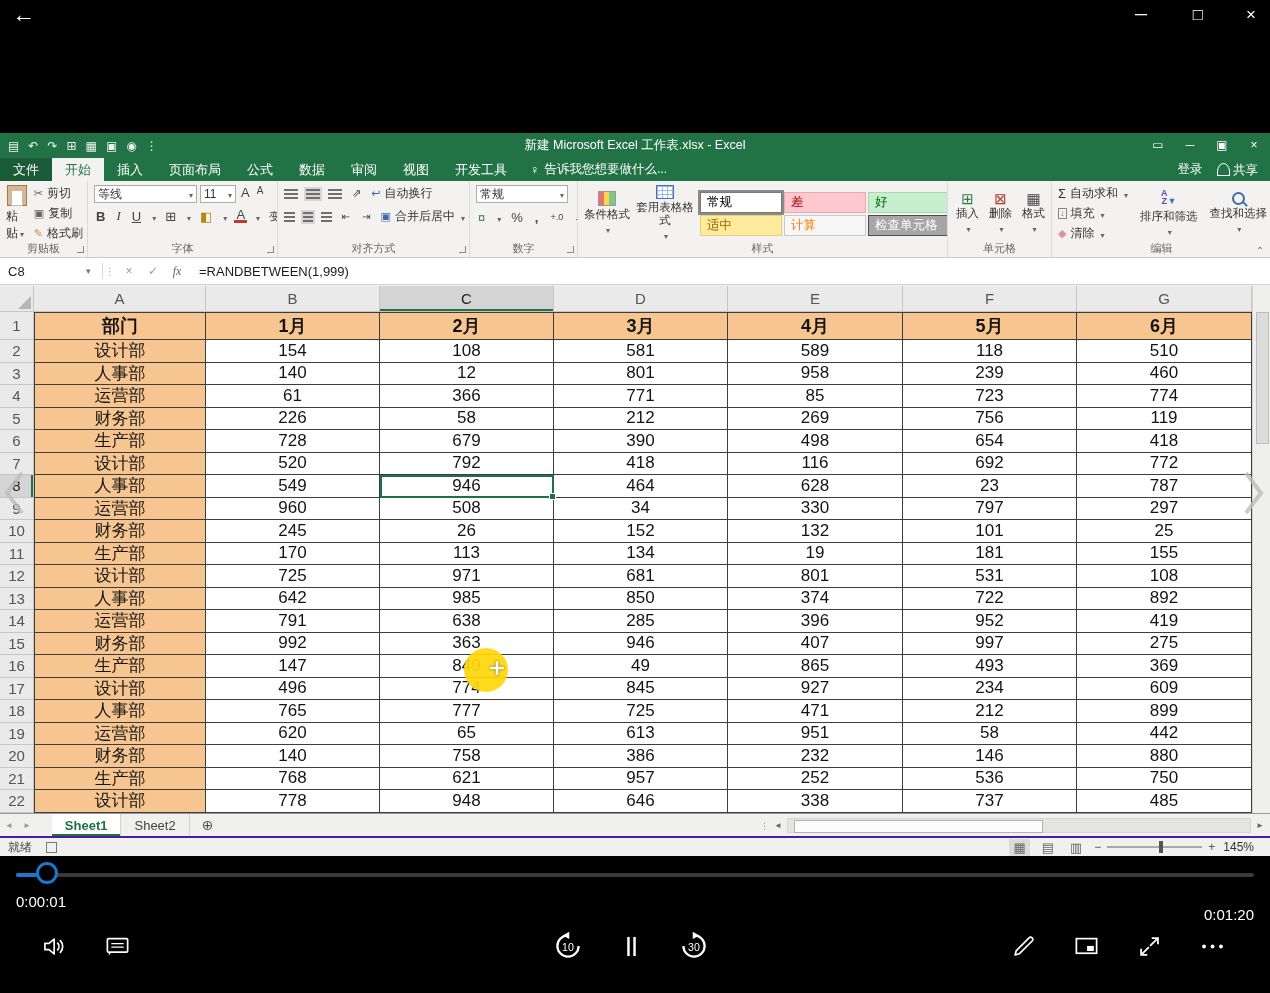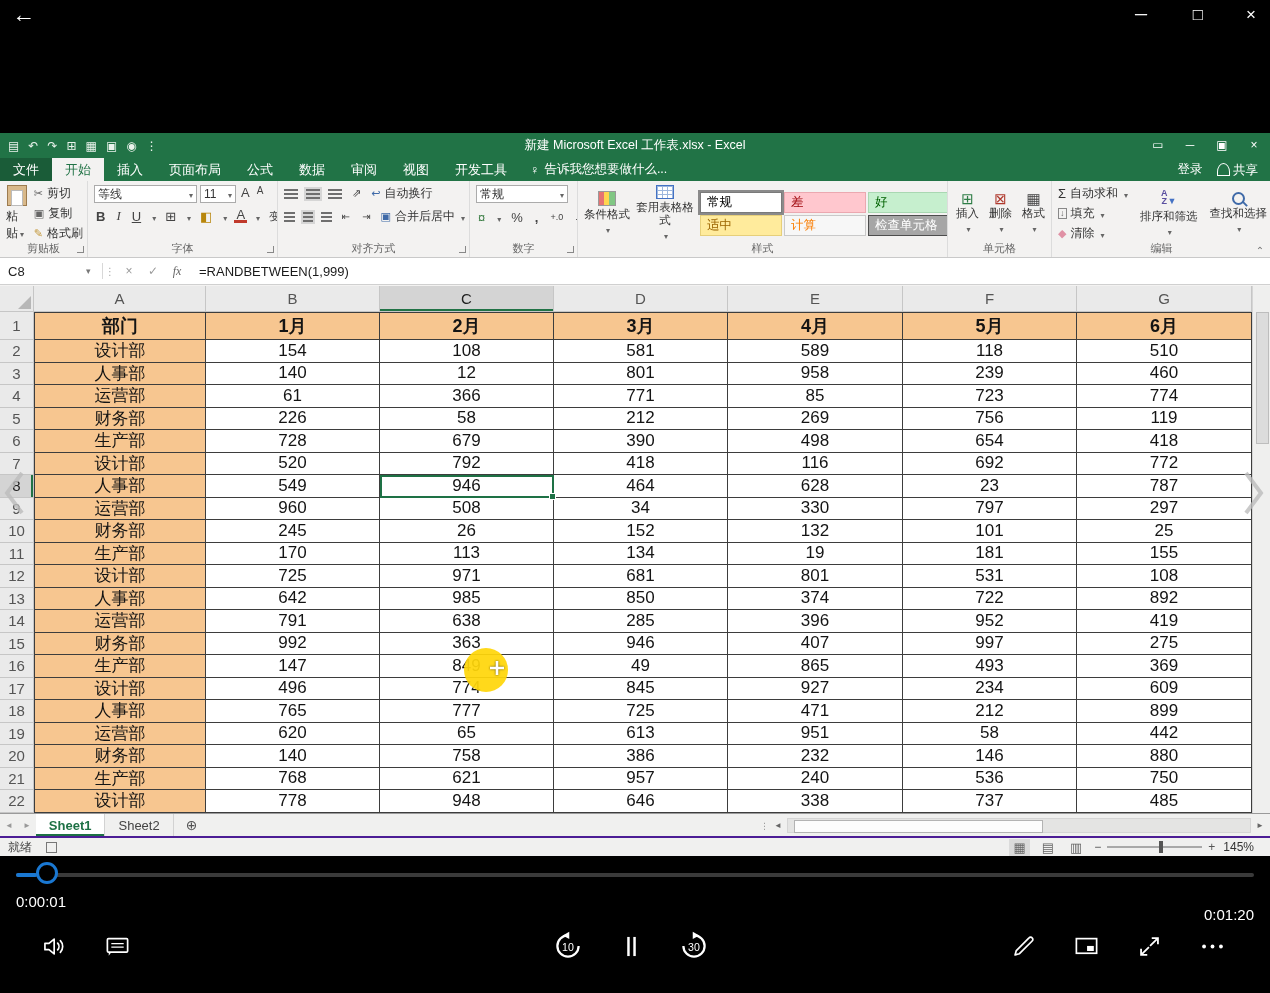--- a/index.html
+++ b/index.html
@@ -540,40 +540,40 @@
         <div class="dc">758</div>
         <div class="dc">386</div>
         <div class="dc">232</div>
         <div class="dc">146</div>
         <div class="dc">880</div>
         <div class="rh">21</div>
         <div class="dc peach bl">生产部</div>
         <div class="dc">768</div>
         <div class="dc">621</div>
         <div class="dc">957</div>
-        <div class="dc">240</div>
+        <div class="dc">252</div>
         <div class="dc">536</div>
         <div class="dc">750</div>
         <div class="rh">22</div>
         <div class="dc peach bl">设计部</div>
         <div class="dc">778</div>
         <div class="dc">948</div>
         <div class="dc">646</div>
         <div class="dc">338</div>
         <div class="dc">737</div>
         <div class="dc">485</div>
       </div>
     <div class="vscroll">
         <div class="vthumb"></div>
       </div>
 
     <div class="sheetbar">
       <span class="snav">◄</span>
       <span class="snav">►</span>
-      <span style="display:flex;align-items:stretch;">
+      <span style="display:flex;align-items:stretch;margin-left:16px;">
           <span class="stab active">Sheet1</span>
           <span class="stab">Sheet2</span>
         </span>
       <span class="addsheet">⊕</span>
       <div class="hscroll">
         <span class="hs-handle">⋮</span>
         <span class="hs-btn">◄</span>
         <div class="hs-track">
             <div class="hs-thumb"></div>
           </div>

